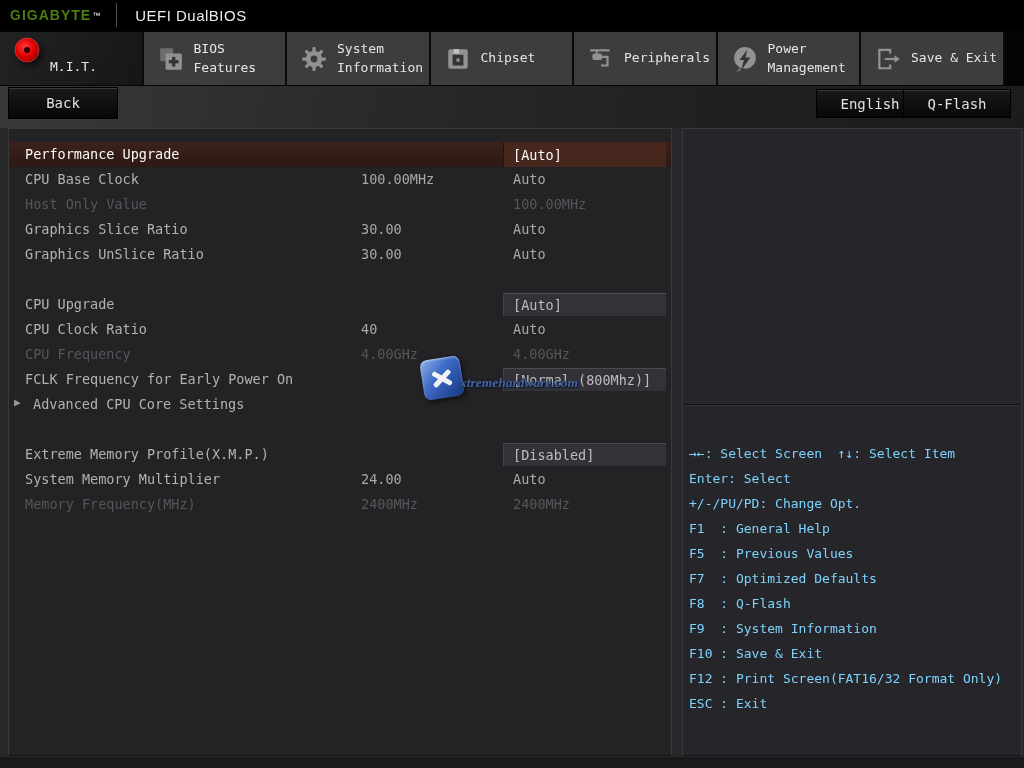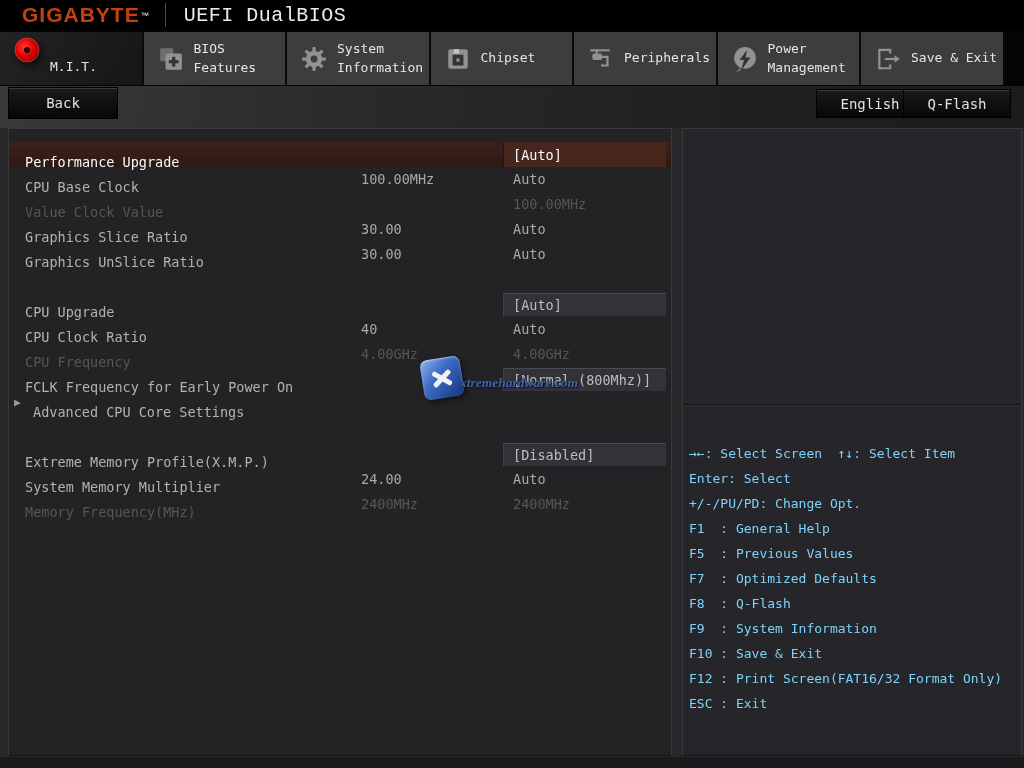--- a/index.html
+++ b/index.html
@@ -5,26 +5,26 @@
   * { box-sizing: border-box; }
   html,body { margin:0; padding:0; }
   body {
     width:1024px; height:768px; position:relative; overflow:hidden;
     background:#28282a;
     font-family:"DejaVu Sans Mono","Liberation Mono",monospace;
   }
   
   .topbar { position:absolute; left:0; top:0; width:1024px; height:30px;
     background:#000; display:flex; align-items:center; }
-  .brand { color:#c2410c; font-family:"Liberation Sans",sans-serif; font-weight:bold;
-    font-size:21px; letter-spacing:1px; padding-left:22px; }
+  .brand { color:#4d7c0f; font-family:"Liberation Sans",sans-serif; font-weight:bold;
+    font-size:14px; letter-spacing:1px; padding-left:10px; }
   .brand-tm { color:#fff; font-family:"Liberation Sans",sans-serif; font-size:8px;
     vertical-align:super; margin-left:1px; }
   .top-divider { width:1px; height:24px; background:#4a4a4c; margin:0 18px 0 16px; }
-  .fw-title { color:#ececee; font-family:Liberation Mono, monospace; font-size:20px; letter-spacing:0.5px; }
+  .fw-title { color:#ececee; font-family:Liberation Sans, sans-serif; font-size:15px; letter-spacing:0.5px; }
 
   
   .tabbar { position:absolute; left:0; top:30px; width:1024px; height:56px;
     background:#040404; display:flex; }
   .tab { width:143.5px; height:53px; margin-top:2px; background:#3d3d3f;
     border-right:2px solid #0a0a0a; display:flex; align-items:center;
     padding-left:13px; cursor:default; }
   .tab .ticon { width:28px; height:28px; flex:0 0 28px; margin-right:9px;
     display:flex; align-items:center; justify-content:center; }
   .tab .tlabel { color:#e6e6e8; font-size:13px; line-height:1.45; white-space:pre-line; }
@@ -51,21 +51,21 @@
     background:#26262a; border:1px solid #39393c; border-bottom-color:#141416; }
   .right-top { height:276px; border-bottom:1px solid #131315;
     box-shadow:0 1px 0 #323236; }
   .help-area { padding:36px 0 0 6px; }
   .help-line { height:25px; color:#7dd3fc; font-size:13px; white-space:pre;
     display:flex; align-items:center; }
 
   
   .rows { padding-top:13px; position:relative; }
   .row { position:relative; height:25px; color:#b2b2b4; font-size:13.5px; }
-  .row .label { position:absolute; left:16px; top:4px; white-space:pre;margin-top:8px; }
+  .row .label { position:absolute; left:16px; top:4px; white-space:pre; }
   .row .mid   { position:absolute; left:352px; top:4px; color:#a8a8aa; }
   .row .val   { position:absolute; left:504px; top:4px; color:#a8a8aa; }
   .row.disabled, .row.disabled .mid, .row.disabled .val { color:#56565a; }
   .row.gap-before { margin-top:25px; }
   .row.selected { background:linear-gradient(to bottom,#3c211b,#2d1914); }
   .row.selected .label { color:#fafafa; }
   .sel-valbox { position:absolute; left:494px; top:0; width:163px; height:25px;
     background:#46261d; border-left:1px solid #241410; display:flex; align-items:center;
     padding-left:9px; color:#fafafa; }
   .valbox { position:absolute; left:494px; top:1px; width:163px; height:23px;
@@ -216,21 +216,21 @@
       <span class="sel-valbox">[Auto]</span>
     </div>
 
     <div class="row">
       <span class="label">CPU Base Clock</span>
       <span class="mid">100.00MHz</span>
       <span class="val">Auto</span>
     </div>
 
     <div class="row disabled">
-      <span class="label">Value Clock Value</span>
+      <span class="label">Host Only Value</span>
       <span class="val">100.00MHz</span>
     </div>
 
     <div class="row">
       <span class="label">Graphics Slice Ratio</span>
       <span class="mid">30.00</span>
       <span class="val">Auto</span>
     </div>
 
     <div class="row">

